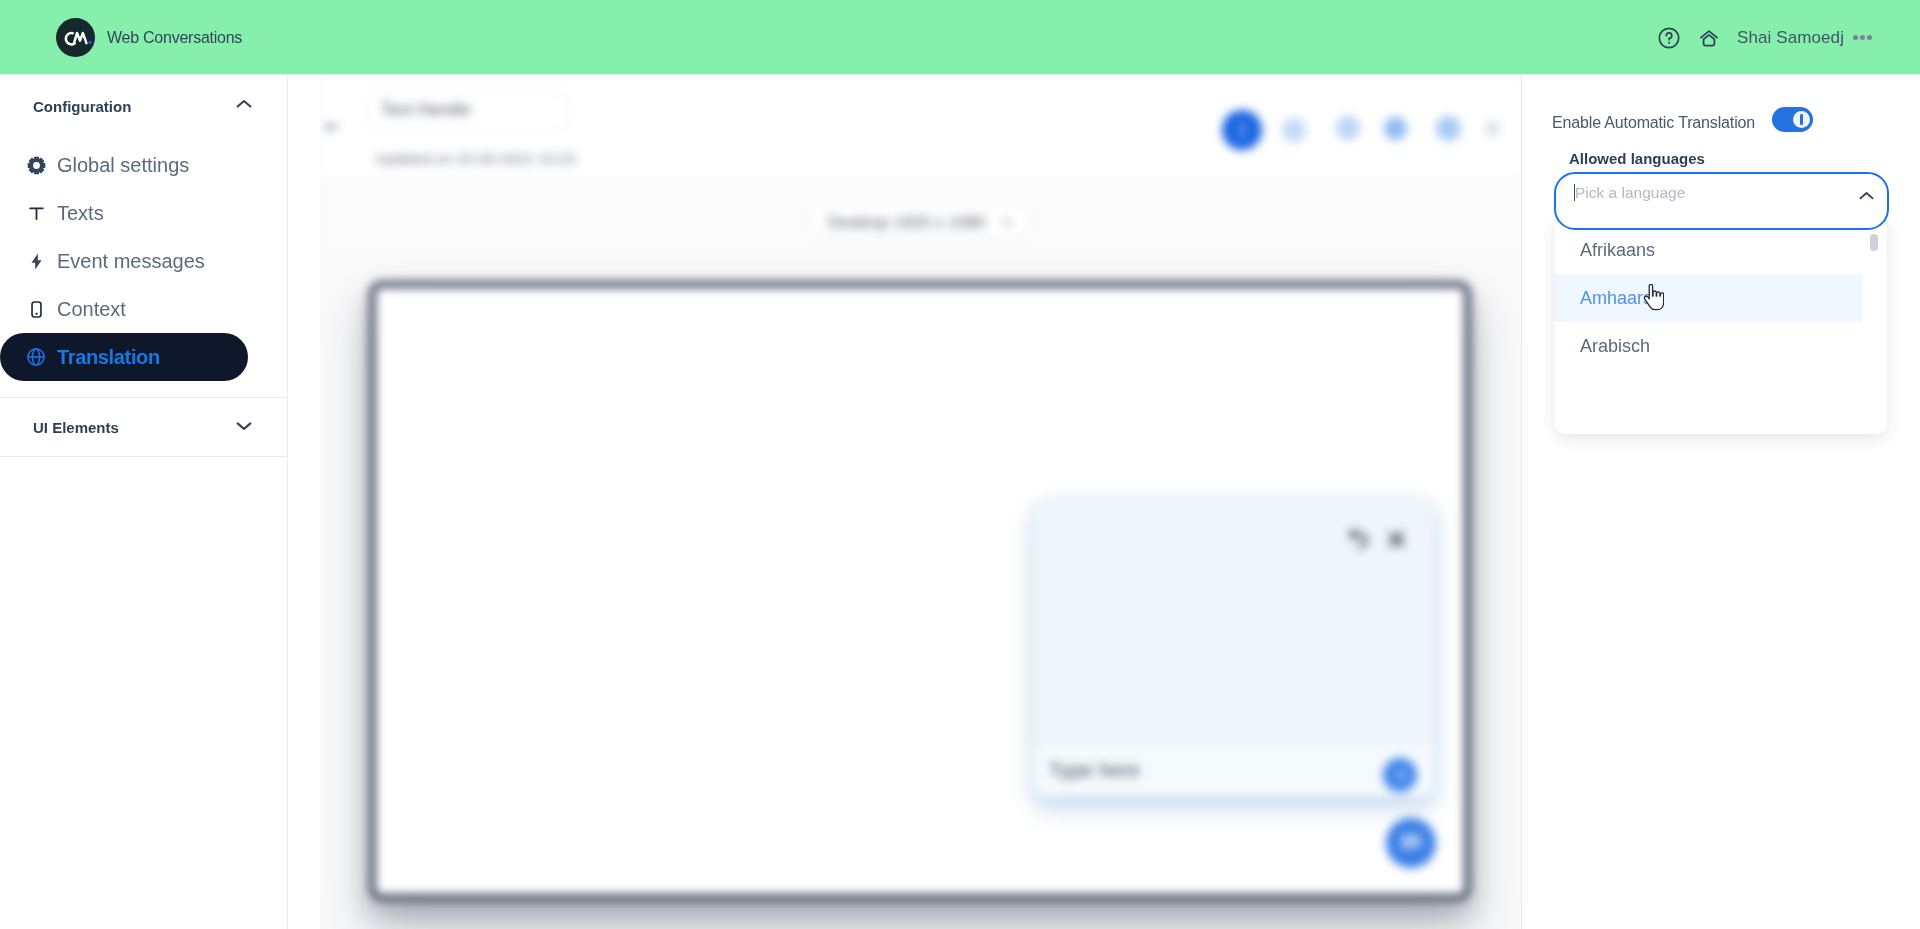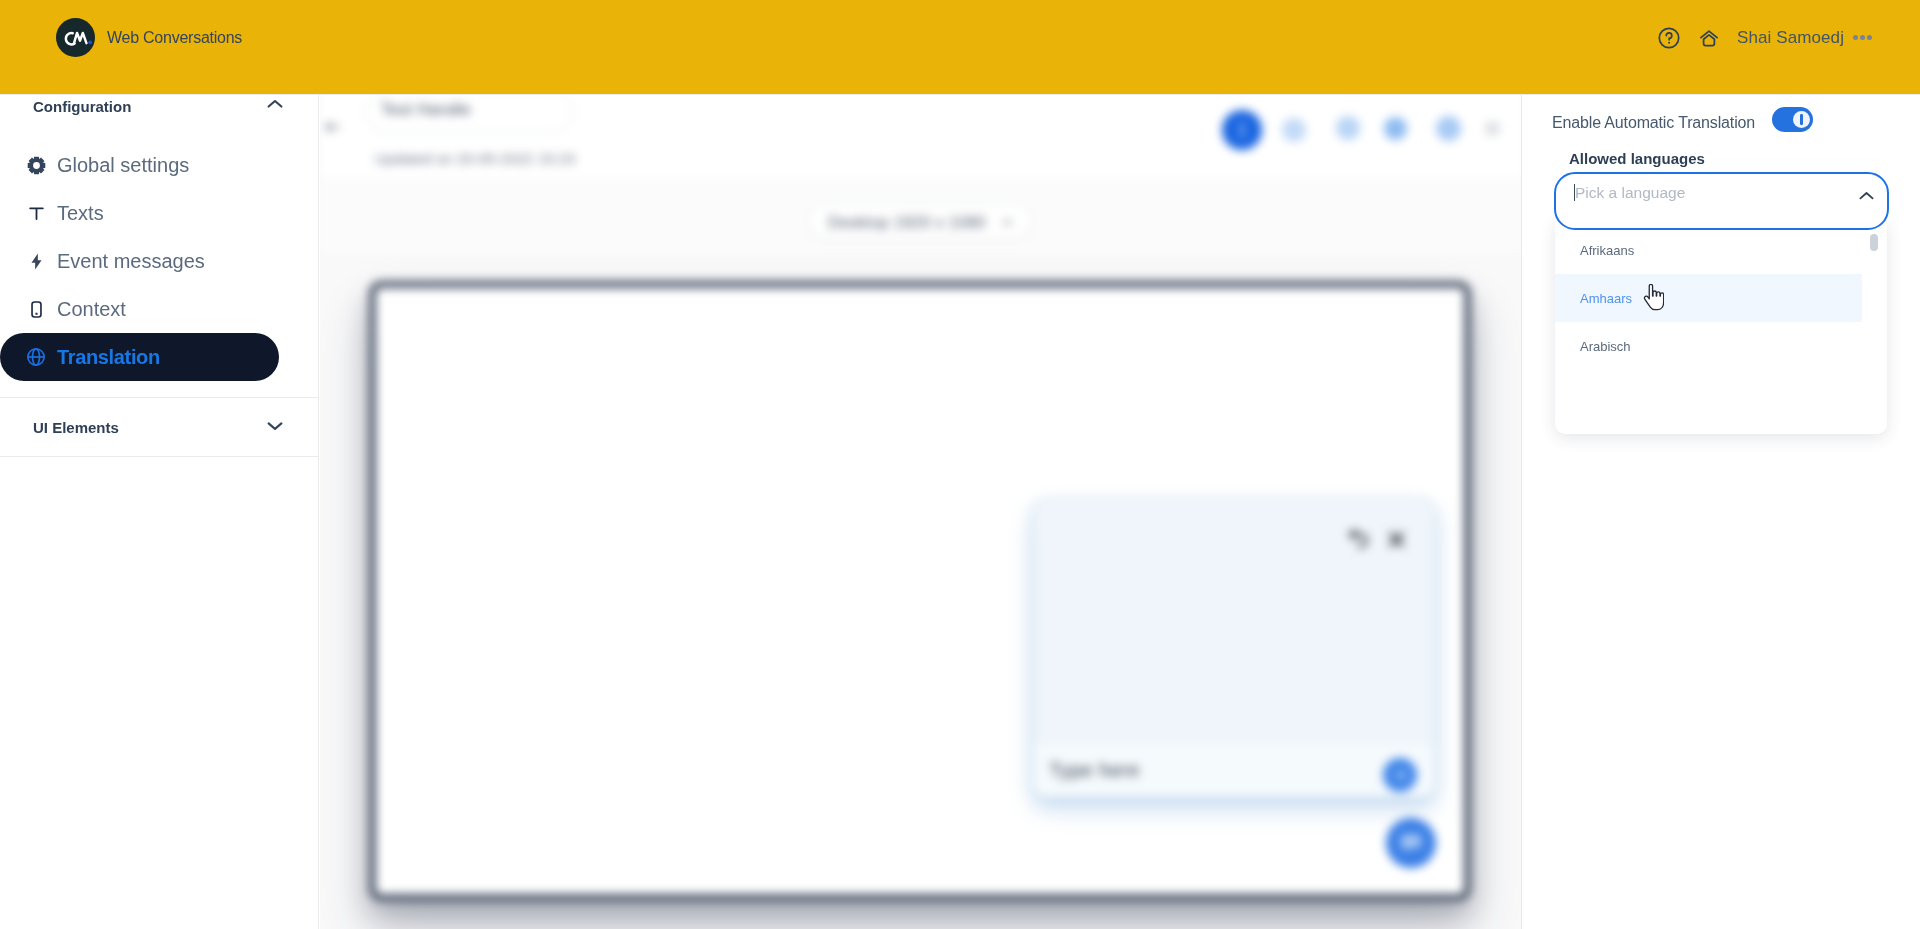--- a/index.html
+++ b/index.html
@@ -1,33 +1,33 @@
 <!DOCTYPE html>
 <html><head>
 <meta charset="utf-8">
 <style>
   * { box-sizing: border-box; margin:0; padding:0; }
   html,body { width:1920px; height:929px; overflow:hidden; }
   body { font-family:"Liberation Sans", sans-serif; background:#ffffff; color:#2b3a4e; }
 
   
-  .header { position:absolute; left:0; top:0; width:1920px; height:95px;
-            background:#eab308; border-bottom:1px solid #e8eaee; z-index:5;}
+  .header { position:absolute; left:0; top:0; width:1920px; height:75px;
+            background:#86efac; border-bottom:1px solid #e8eaee; z-index:5;}
   .brand { position:absolute; left:56px; top:18px; display:flex; align-items:center; gap:12px; }
   .logo { width:39px; height:39px; display:block; }
   .brand-title { font-size:16px; font-weight:400; color:#33445b; letter-spacing:-0.25px; }
 
   .header-right { position:absolute; left:0; top:0; width:1920px; height:75px; }
   .hdr-icon { position:absolute; display:flex; align-items:center; justify-content:center; }
   .user-name { position:absolute; left:1737px; top:28px; font-size:17px; color:#415468; letter-spacing:0.1px; }
   .dots { position:absolute; left:1851px; top:27px; display:flex; gap:2px; align-items:center; padding:8px 2px;}
   .dots i { width:5px; height:5px; border-radius:50%; background:#78839a; display:block; }
 
   
-  .sidebar { position:absolute; left:0; top:75px; width:319px; height:854px;
+  .sidebar { position:absolute; left:0; top:75px; width:288px; height:854px;
              background:#fff; border-right:1px solid #e8eaee; }
   .sect-head { height:63px; display:flex; align-items:center; justify-content:space-between;
                padding:0 35px 0 33px; cursor:pointer;}
   .sect-title { font-size:15px; font-weight:700; color:#2f4056; }
   .nav-list { padding:0 39px 0 0; }
   .nav-item { height:48px; display:flex; align-items:center; gap:11px; padding-left:26px;
               border-radius:24px; color:#5b6a7e; font-size:20px; cursor:pointer;}
   .nav-item.active { background:#0f172a; color:#1777e5; font-weight:700; letter-spacing:-0.35px;}
   .nav-icon { width:20px; height:20px; display:flex; align-items:center; justify-content:center; flex:none; }
   .sect-divider { height:1px; background:#e8eaee; }
@@ -82,21 +82,21 @@
   .rfield-label { position:absolute; left:1569px; top:150px; font-size:15px; font-weight:700; color:#2f4056; z-index:4;}
   .rinput { position:absolute; left:1554px; top:172px; width:335px; height:58px; border:2px solid #1e72e8;
             border-radius:21px; background:#fff; z-index:3;}
   .rinput .caret { position:absolute; left:18px; top:10px; width:1.4px; height:17px; background:#3b4a5e;}
   .rinput .ph { position:absolute; left:19px; top:10px; font-size:15.5px; color:#b1b9c5;}
   .rinput .chev { position:absolute; left:303px; top:13px; }
 
   .dropdown { position:absolute; left:1555px; top:217px; width:332px; height:217px;
               background:#fff; border-radius:10px; box-shadow:0 4px 16px rgba(40,50,70,.12);
               z-index:2; overflow:hidden;}
-  .dd-item { height:48px; width:307px; display:flex; align-items:center; padding-left:25px; font-size:13px;
+  .dd-item { height:48px; width:307px; display:flex; align-items:center; padding-left:25px; font-size:18px;
              color:#5b6a7e; cursor:pointer;}
   .dd-item.hover { background:#f1f7fe; color:#4f92e8;}
   .dd-list { padding-top:9px; }
   .dd-scroll { position:absolute; left:1870px; top:234px; width:8px; height:17px; border-radius:4px;
                background:#ccd2da; z-index:4;}
   .cursor { position:absolute; left:1643px; top:284px; width:21px; height:27px; z-index:9;}
 </style>
 </head>
 <body>
 

